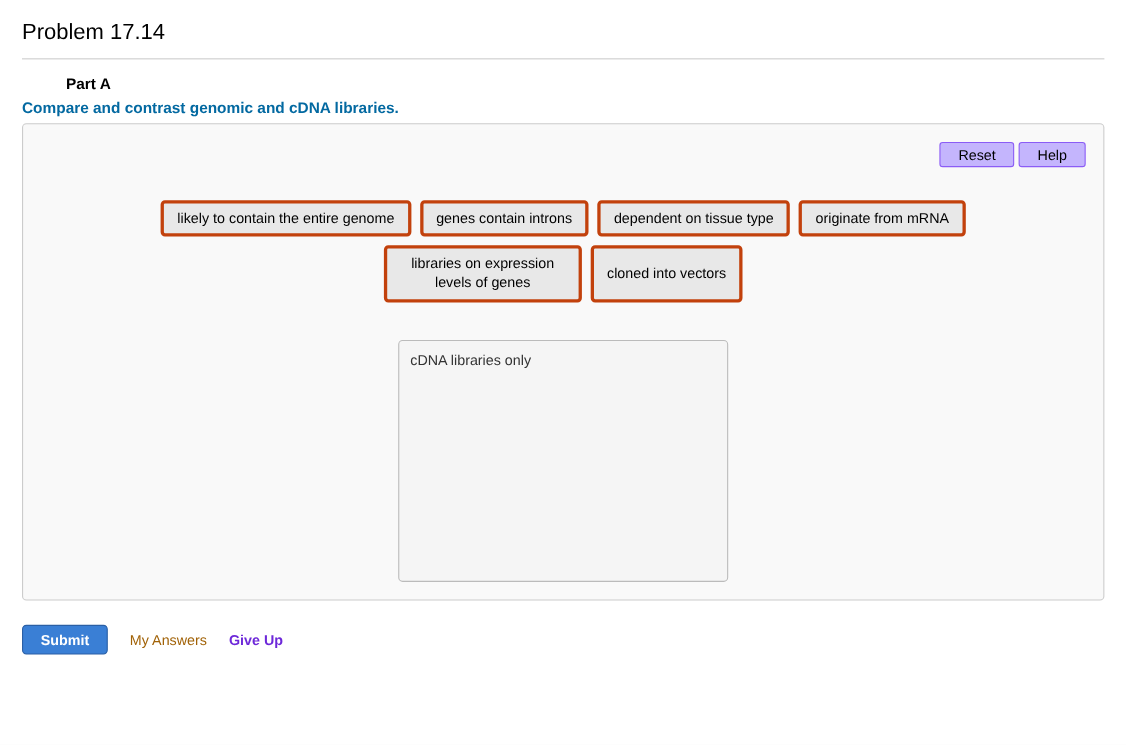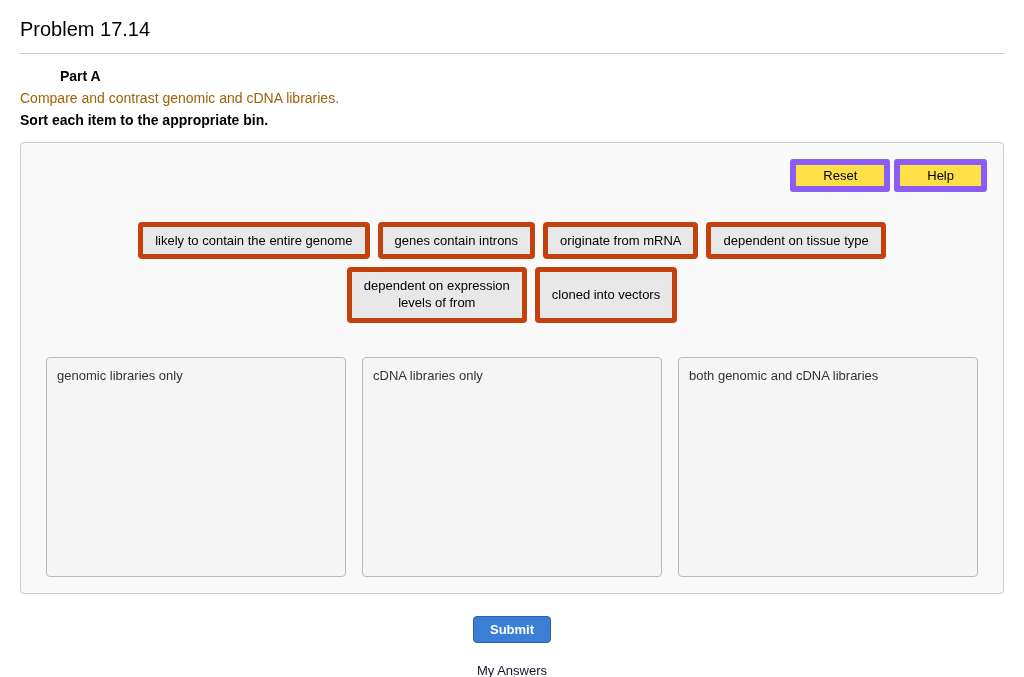--- a/index.html
+++ b/index.html
@@ -24,60 +24,61 @@
       border-top: 1px solid #ccc;
       margin-bottom: 14px;
     }
     .part-label {
       font-weight: bold;
       margin-bottom: 6px;
       padding-left: 40px;
     }
     .instructions {
       margin-bottom: 6px;
-      color: #a16207;
+      color: #0369a1;
+      font-weight: bold;
     }
     .sort-instruction {
       font-weight: bold;
       margin-bottom: 14px;
     }
     .sorting-area {
       border: 1px solid #ccc;
       border-radius: 4px;
       padding: 16px;
       background: #f9f9f9;
       margin-bottom: 14px;
     }
     .top-buttons {
       display: flex;
       justify-content: flex-end;
       gap: 4px;
       margin-bottom: 20px;
     }
     .ctrl-btn {
-      padding: 3px 27px;
-      border: 6px solid #8b5cf6;
+      padding: 3px 16px;
+      border: 1px solid #8b5cf6;
       border-radius: 3px;
-      background: #fde047;
+      background: #c4b5fd;
       cursor: pointer;
       font-size: 13px;
     }
     .help-btn {
       font-weight: normal;
     }
     .items-area {
       display: flex;
       flex-wrap: wrap;
       gap: 8px;
       justify-content: center;
       margin-bottom: 24px;
       padding: 10px 20px;
     }
     .drag-item {
-      border: 5px solid #c2410c;
+      border: 3px solid #c2410c;
       border-radius: 4px;
       background: #e8e8e8;
       padding: 6px 12px;
       cursor: pointer;
       font-size: 13px;
       text-align: center;
       display: inline-flex;
       align-items: center;
       justify-content: center;
     }
@@ -102,34 +103,33 @@
     .bin-label {
       font-size: 13px;
       color: #333;
       margin-bottom: 8px;
     }
     .bottom-bar {
       display: flex;
       align-items: center;
       gap: 20px;
       padding: 8px 0;
-      flex-direction: column;
     }
     .submit-btn {
       background: #3a7fd5;
       color: #fff;
       border: 1px solid #2a5fa5;
       border-radius: 4px;
       padding: 5px 16px;
       font-size: 13px;
       font-weight: bold;
       cursor: pointer;
     }
     .my-answers-link {
-      color: #0f172a;
+      color: #a16207;
       font-size: 13px;
       cursor: pointer;
       text-decoration: none;
     }
     .give-up-link {
       color: #6d28d9;
       font-size: 13px;
       cursor: pointer;
       text-decoration: none;
       font-weight: bold;
@@ -137,46 +137,39 @@
   </style>
 </head>
 <body>
 
 <div class="page-container">
   <h1 class="problem-title">Problem 17.14</h1>
   <hr class="divider">
 
   <div class="part-label">Part A</div>
   <p class="instructions">Compare and contrast genomic and cDNA libraries.</p>
-  <p class="sort-instruction">Sort each item to the appropriate bin.</p>
 
   <div class="sorting-area">
     <div class="top-buttons">
       <button class="ctrl-btn">Reset</button>
       <button class="ctrl-btn help-btn">Help</button>
     </div>
 
     <div class="items-area" id="items-area">
     <div class="drag-item">likely to contain the entire genome</div>
         <div class="drag-item">genes contain introns</div>
+        <div class="drag-item">dependent on tissue type</div>
         <div class="drag-item">originate from mRNA</div>
-        <div class="drag-item">dependent on tissue type</div>
-        <div class="drag-item multiline">dependent on expression levels of from</div>
+        <div class="drag-item multiline">libraries on expression levels of genes</div>
         <div class="drag-item">cloned into vectors</div>
       </div>
 
     <div class="bins-area" id="bins-area">
-    <div class="bin">
-          <div class="bin-label">genomic libraries only</div>
-        </div>
         <div class="bin">
           <div class="bin-label">cDNA libraries only</div>
-        </div>
-        <div class="bin">
-          <div class="bin-label">both genomic and cDNA libraries</div>
         </div>
       </div>
   </div>
 
   <div class="bottom-bar">
     <button class="submit-btn">Submit</button>
     <span class="my-answers-link">My Answers</span>
     <a class="give-up-link">Give Up</a>
   </div>
 </div>

